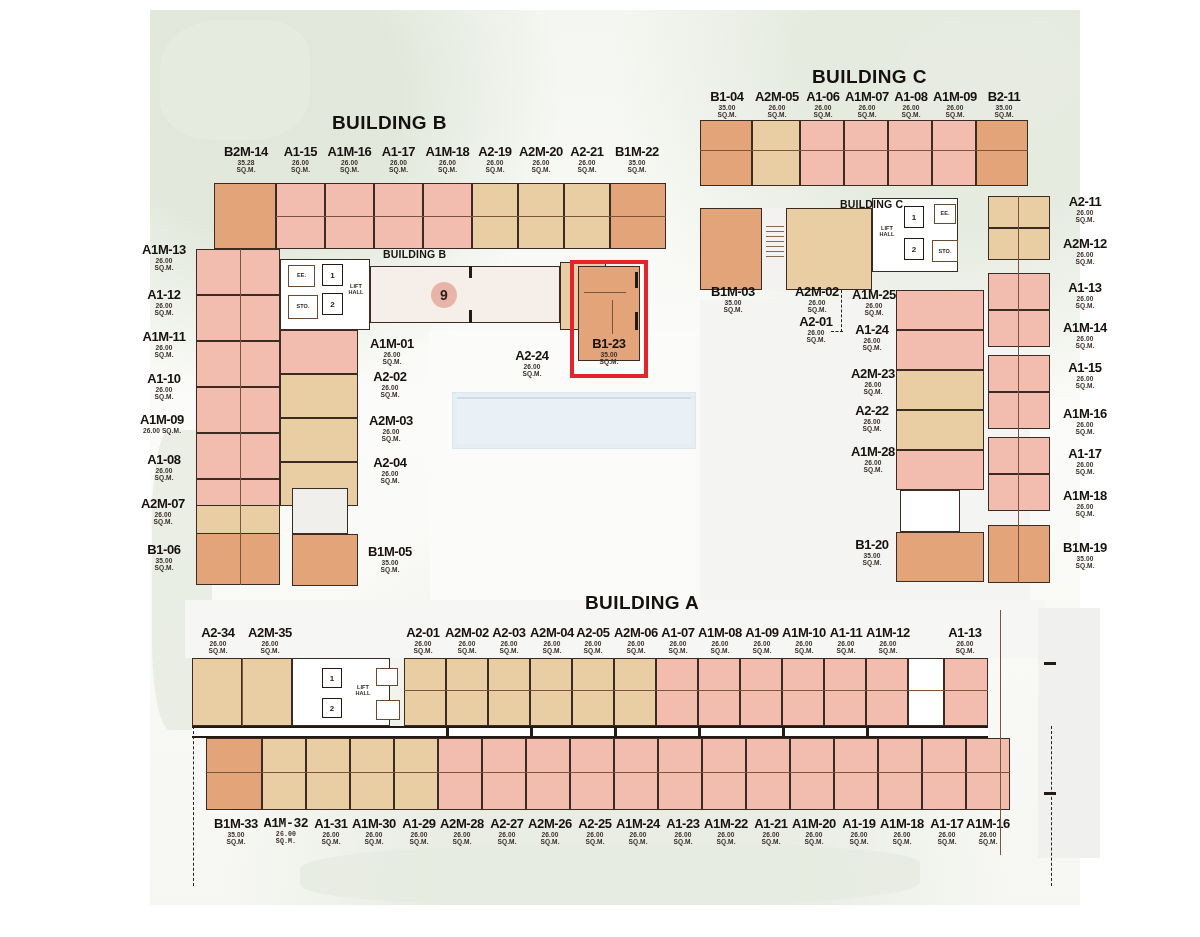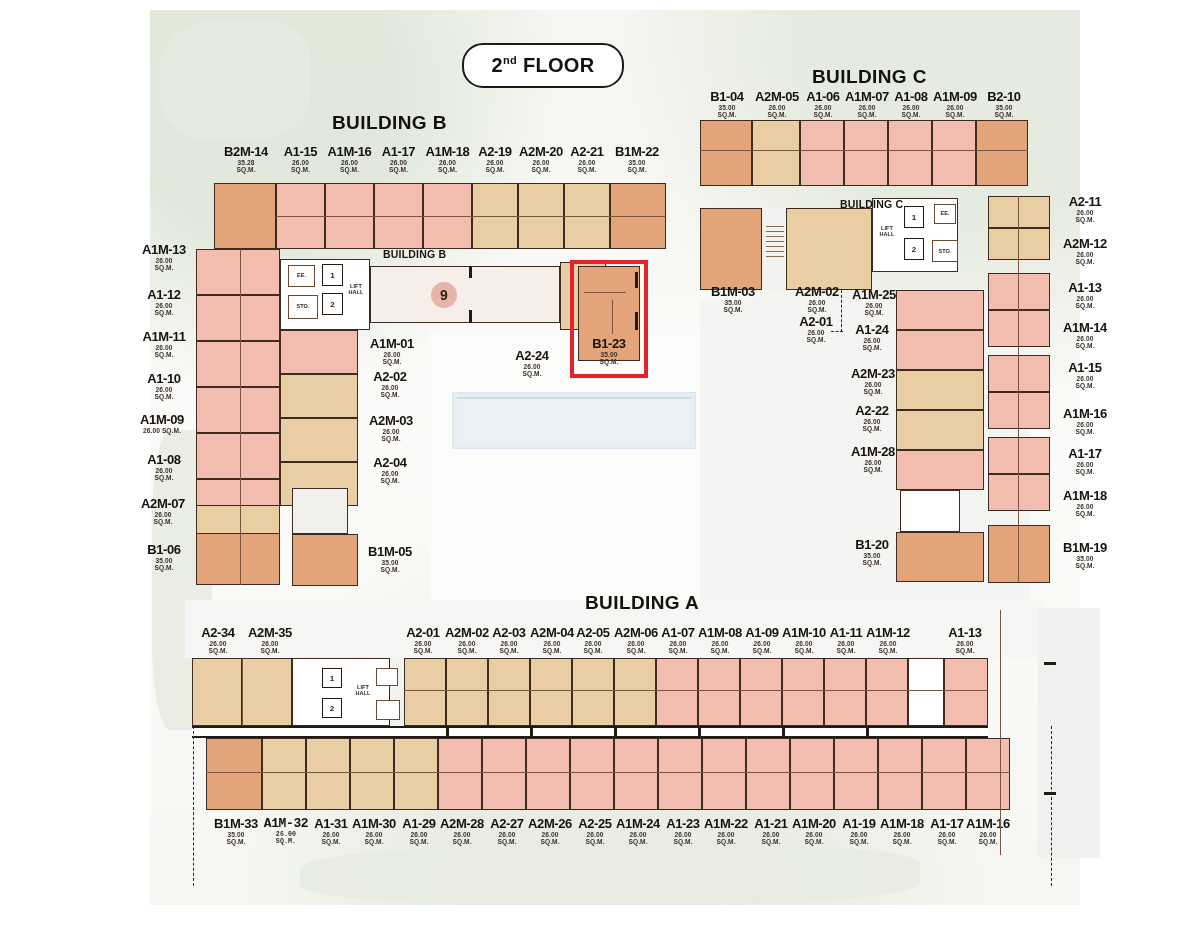--- a/index.html
+++ b/index.html
@@ -95,23 +95,20 @@
 
   <div class="whitedeck" style="left:430px;top:330px;width:300px;height:270px;background:#fbfbfa;"></div>
   <div class="greydeck" style="left:700px;top:300px;width:330px;height:300px;background:#f4f4f2;"></div>
   <div class="greydeck" style="left:185px;top:600px;width:860px;height:58px;background:#f6f6f4;"></div>
   <div class="greydeck" style="left:1038px;top:608px;width:62px;height:250px;background:#f0f0ee;"></div>
 
   <div class="pool" style="left:452px;top:392px;width:242px;height:55px;">
     <div class="pool-inner"></div>
   </div>
 
-  <div class="titlepill">
-    <span><b>2</b><sup>nd</sup> <b>FLOOR</b></span>
-  </div>
 
   <div class="bname" style="left:332px;top:112px;">BUILDING B</div>
 
   <div class="blk u-org" style="left:214px;top:183px;width:62px;height:66px;"></div>
   <div class="blk u-pink" style="left:276px;top:183px;width:49px;height:66px;"></div>
   <div class="blk u-pink" style="left:325px;top:183px;width:49px;height:66px;"></div>
   <div class="blk u-pink" style="left:374px;top:183px;width:49px;height:66px;"></div>
   <div class="blk u-pink" style="left:423px;top:183px;width:49px;height:66px;"></div>
   <div class="blk u-tan" style="left:472px;top:183px;width:46px;height:66px;"></div>
   <div class="blk u-tan" style="left:518px;top:183px;width:46px;height:66px;"></div>
@@ -429,21 +426,21 @@
       </span>
   </div>
   <div class="ulab" style="left:930px;top:90px;width:50px;">
     <span class="code">A1M-09</span>
     <span class="area">
         <i>26.00</i>
         <i>SQ.M.</i>
       </span>
   </div>
   <div class="ulab" style="left:978px;top:90px;width:52px;">
-    <span class="code">B2-10</span>
+    <span class="code">B2-11</span>
     <span class="area">
         <i>35.00</i>
         <i>SQ.M.</i>
       </span>
   </div>
 
   <div class="ulab" style="left:1054px;top:195px;width:62px;">
     <span class="code">A2-11</span>
     <span class="area">
         <i>26.00</i>

